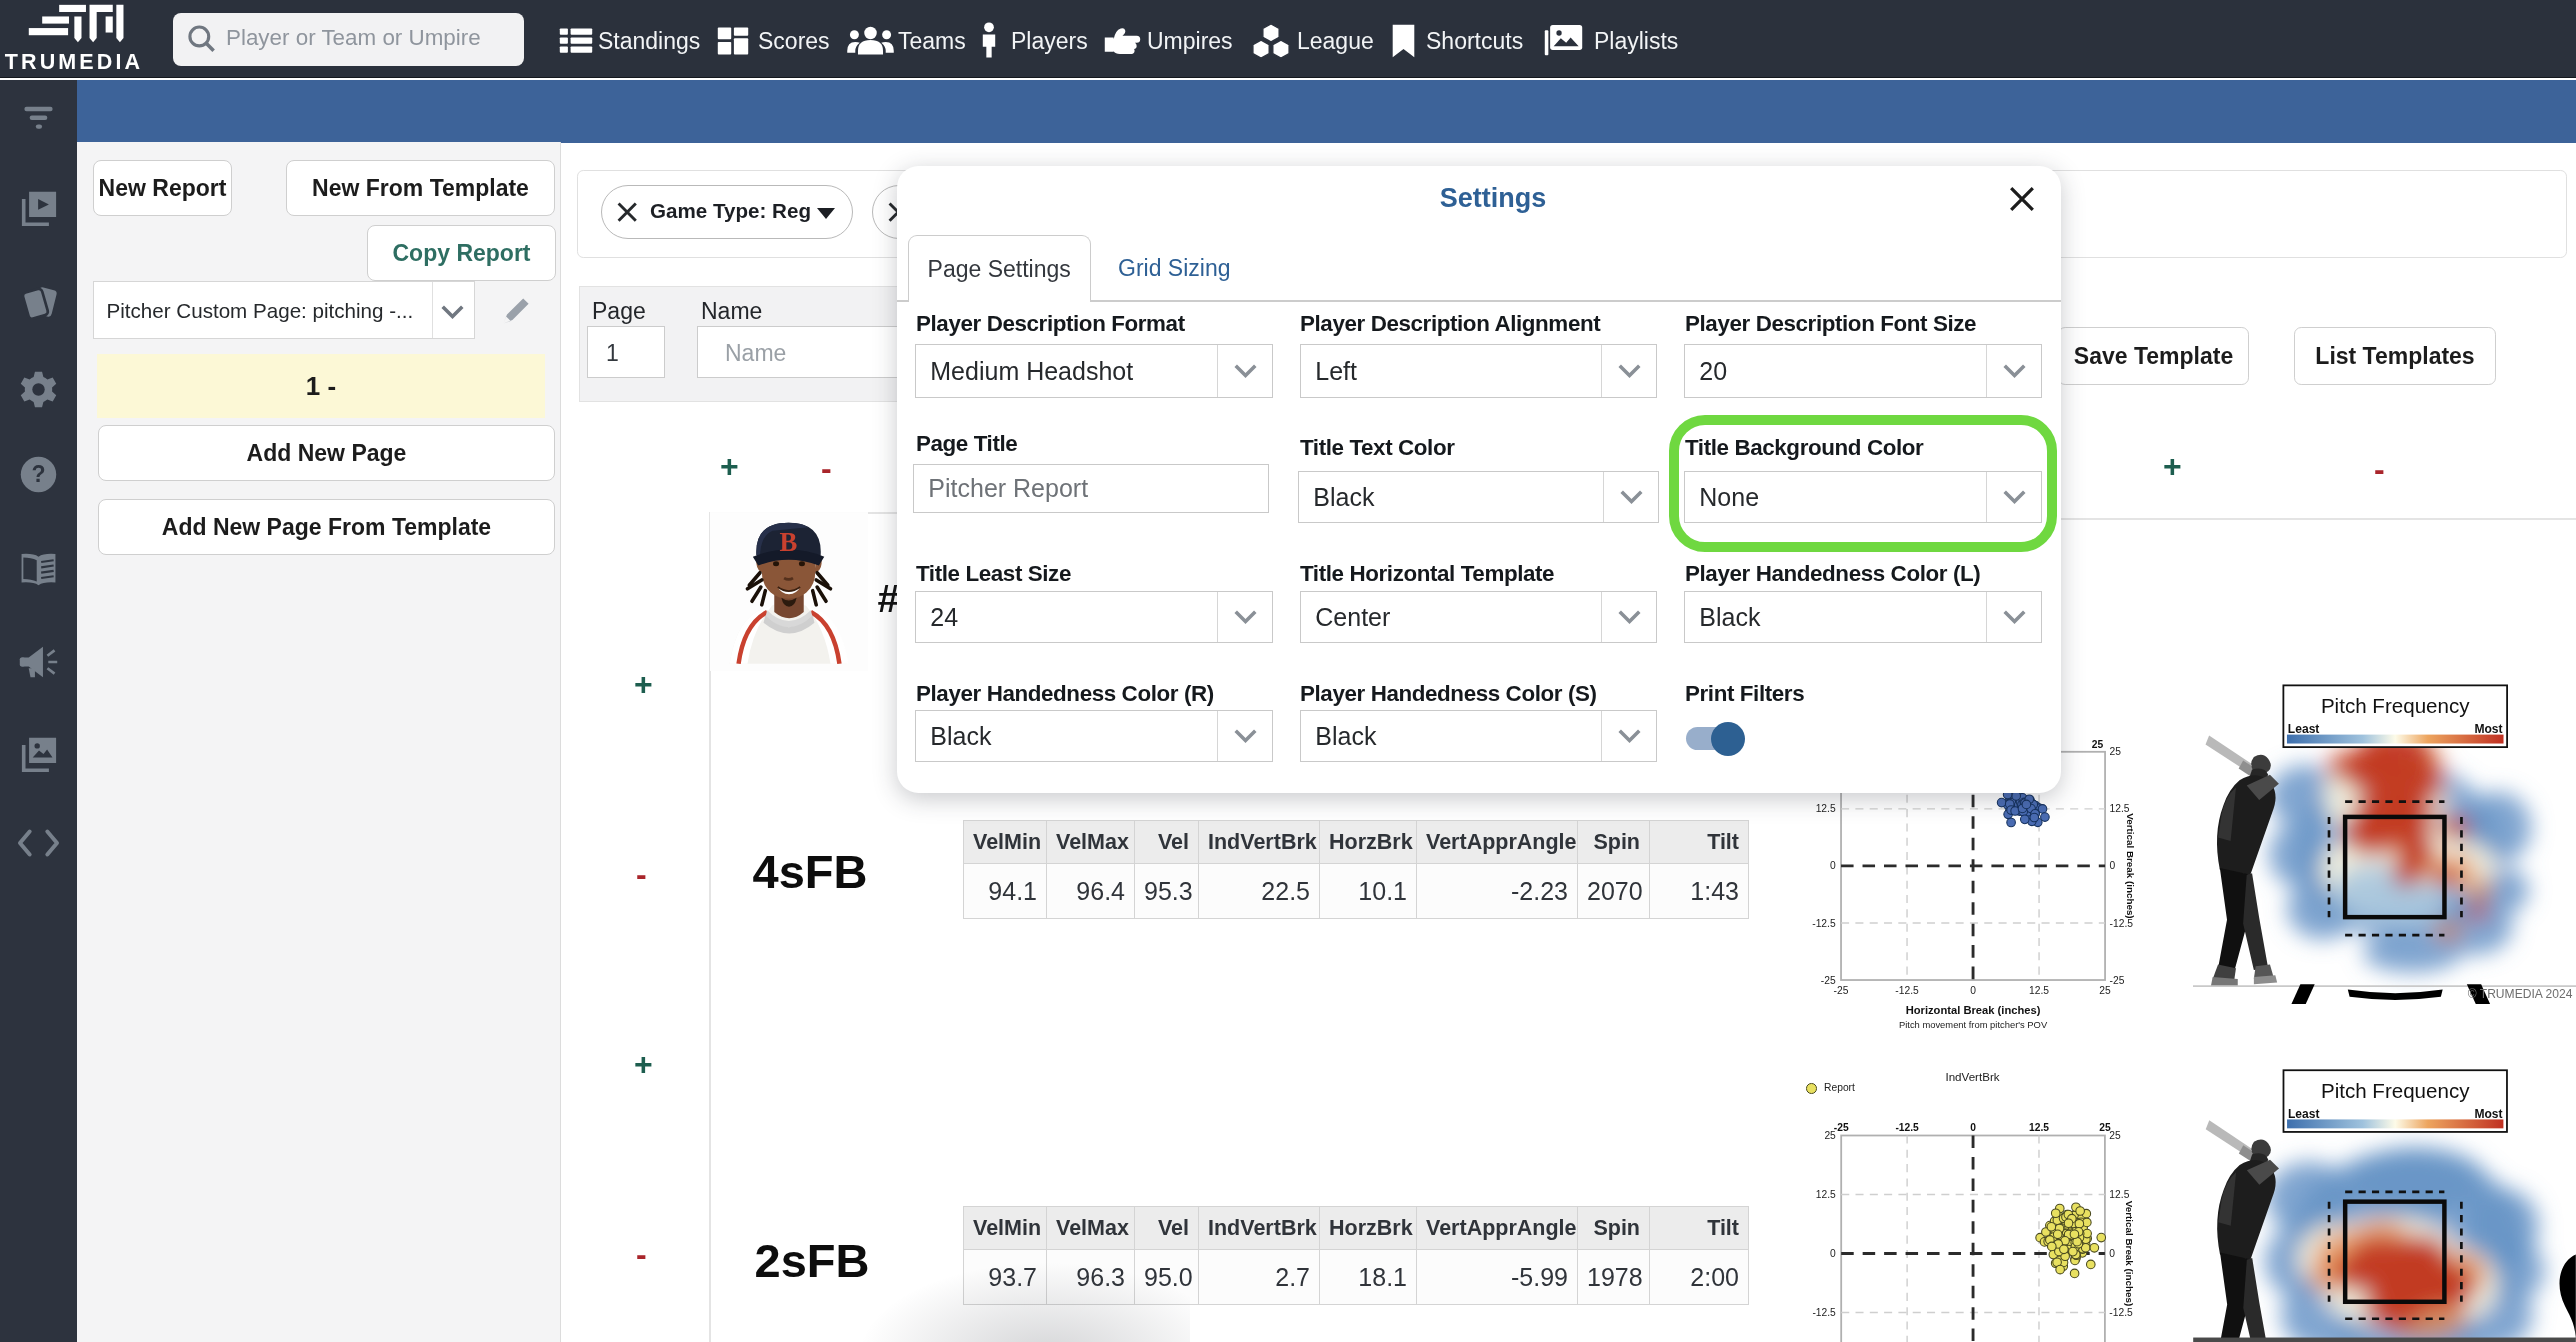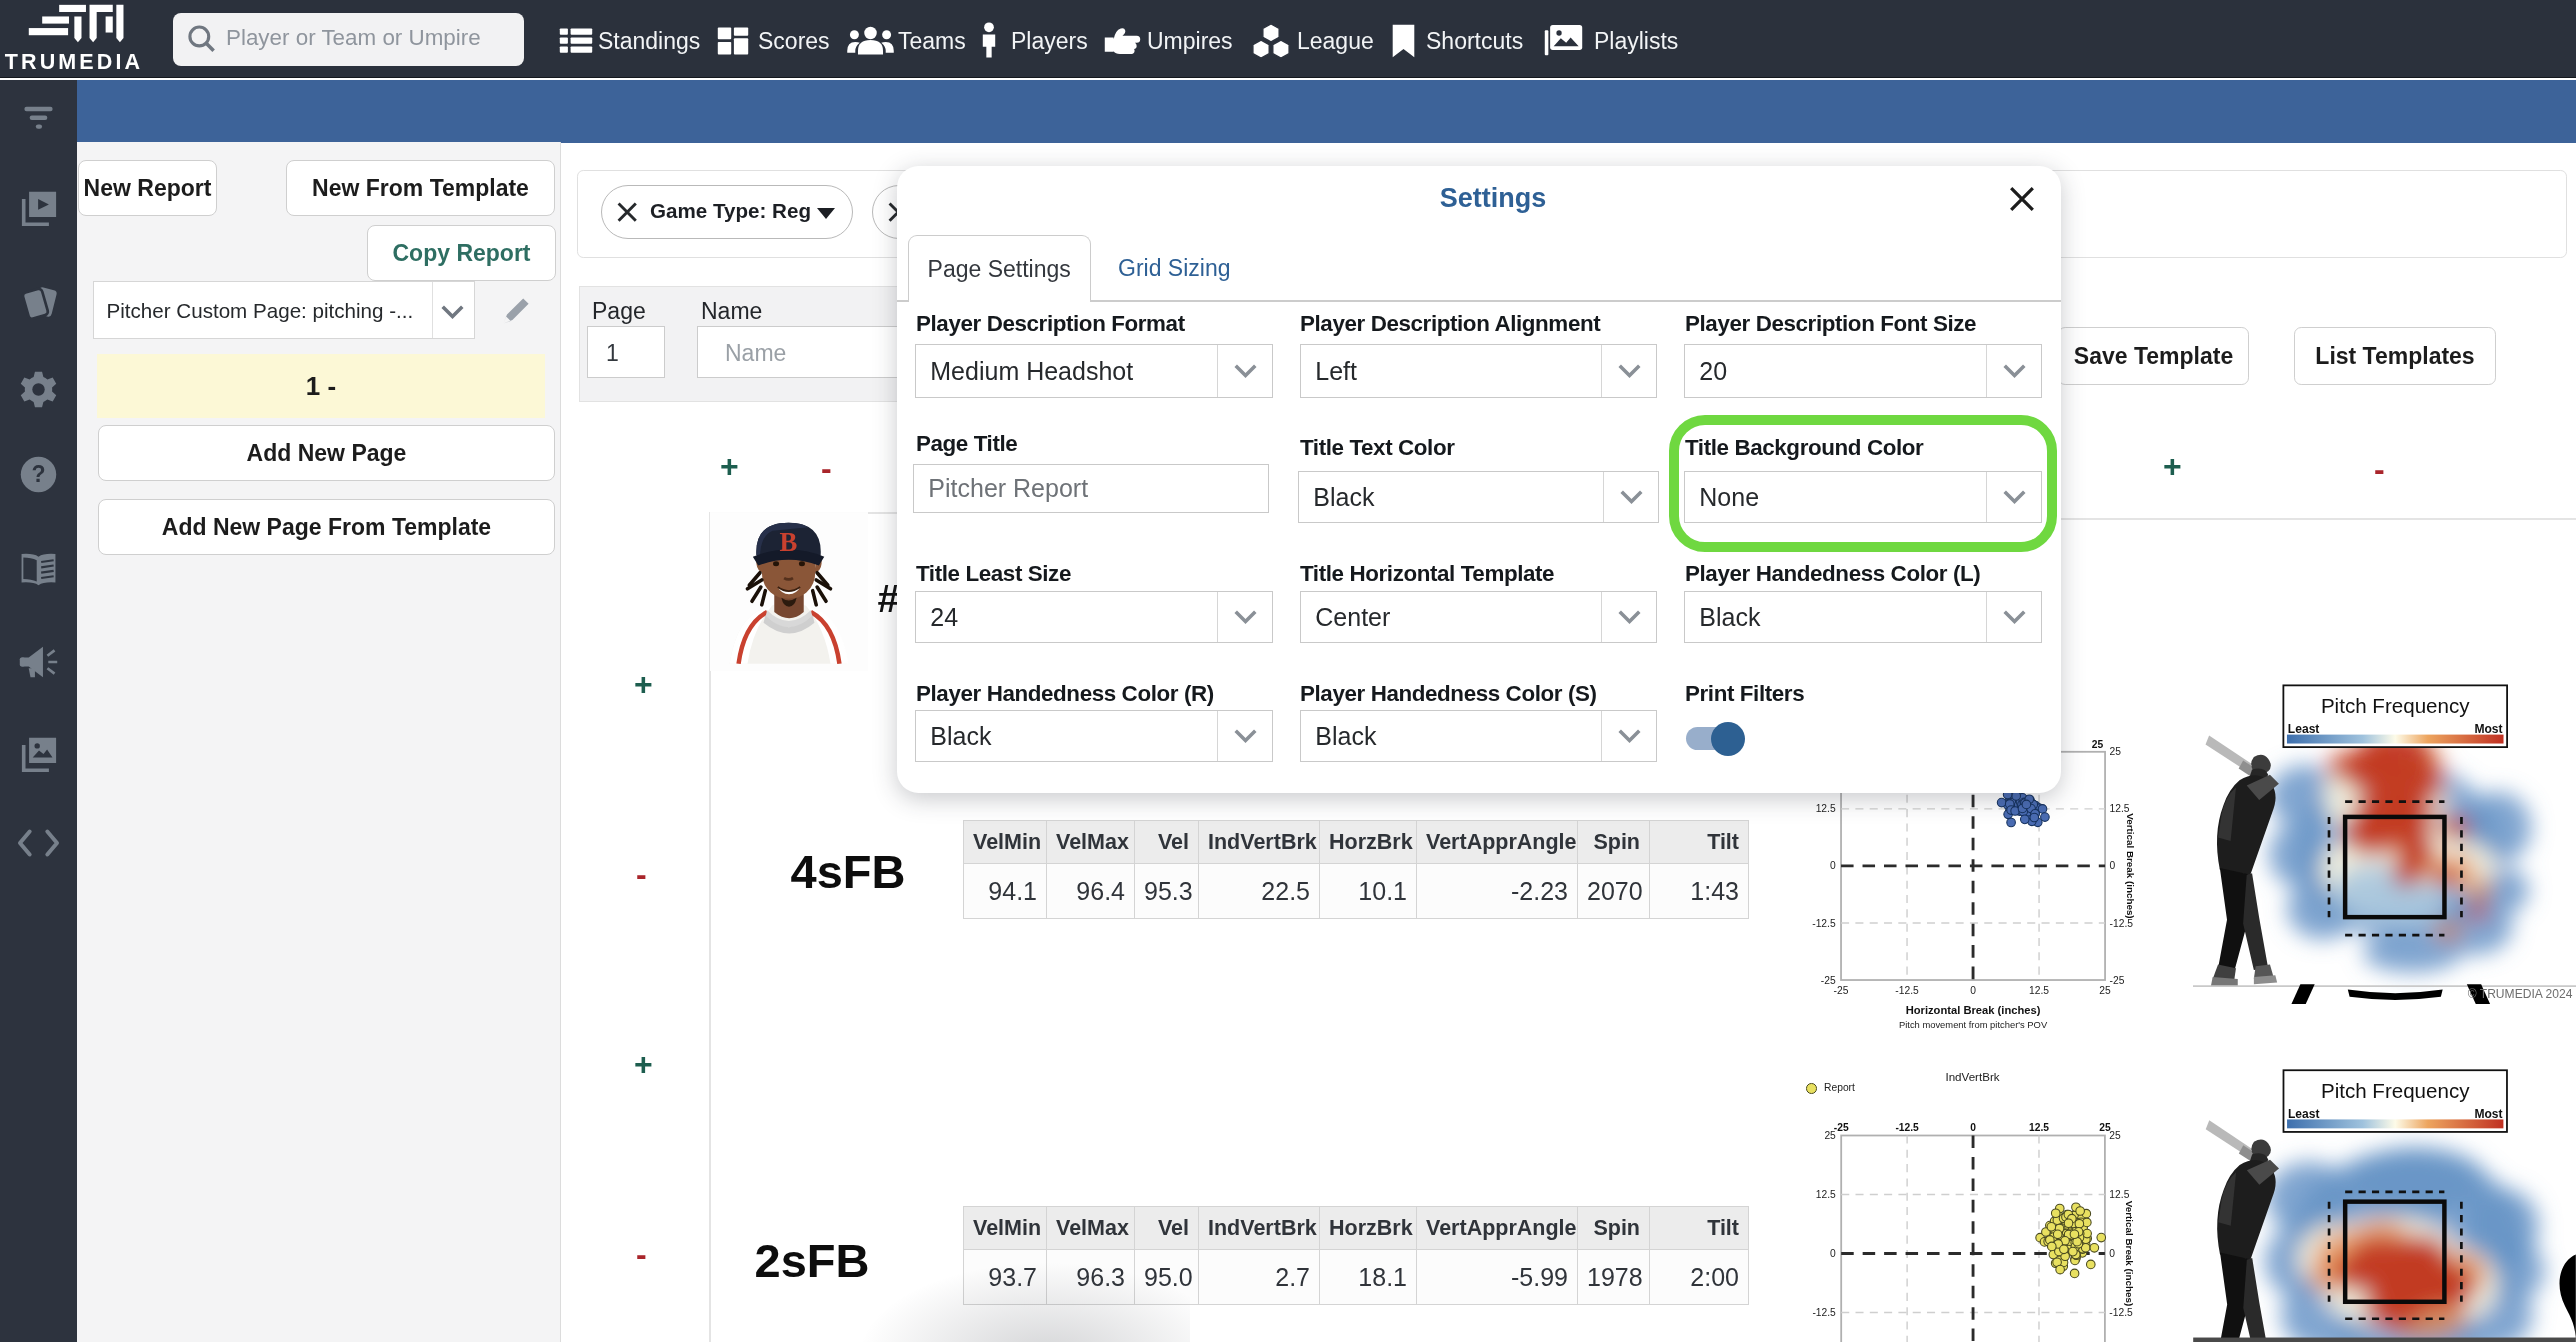--- a/index.html
+++ b/index.html
@@ -194,21 +194,21 @@
         <g fill="none" stroke="#77808b" stroke-width="4.5" stroke-linecap="round" stroke-linejoin="round">
           <path d="M14 4 L3 17 L14 30"></path>
           <path d="M34 4 L45 17 L34 30"></path>
         </g>
       </svg>
     </div>
 
   <div class="abs" style="left:77px;top:80px;width:2499px;height:63px;background:#3d6399;"></div>
 
   <div class="abs" style="left:77px;top:142px;width:484px;height:1200px;background:#f4f4f5;border-right:1.8px solid #dcdcdc;"></div>
-  <div class="btn" style="left:78px;top:160px;width:139px;height:56px;">New Report</div>
+  <div class="btn" style="left:93px;top:160px;width:139px;height:56px;">New Report</div>
   <div class="btn" style="left:286px;top:160px;width:269px;height:56px;">New From Template</div>
   <div class="btn" style="left:367px;top:225px;width:189px;height:56px;color:#2e6e62;">Copy Report</div>
   <div class="abs" style="left:93px;top:281px;width:382px;height:58px;background:#fff;border:1.8px solid #d6d6d6;">
      <div style="position:absolute;left:12.5px;top:17px;font-size:20.6px;color:#26292c;white-space:nowrap;overflow:hidden;width:324px;">Pitcher Custom Page: pitching -...</div>
      <div style="position:absolute;right:0;top:0;width:42px;height:100%;border-left:1.8px solid #e0e0e0;"></div>
      <svg style="position:absolute;right:9px;top:21.5px;" width="25" height="16" viewBox="0 0 28 18">
         <polyline points="3,3 14,14 25,3" fill="none" stroke="#707780" stroke-width="4"></polyline>
       </svg>
   </div>
   <svg class="abs" style="left:498px;top:293px;" width="36" height="36" viewBox="0 0 40 40">
@@ -291,21 +291,21 @@
           <path d="M62 96 l-4 16"></path>
     <path d="M120 76 l12 14"></path>
           <path d="M119 84 l16 10"></path>
           <path d="M120 92 l10 16"></path>
           <path d="M115 96 l4 16"></path>
   </g>
   </g>
 </svg>
   <div class="abs" style="left:877px;top:577px;font-size:39px;font-weight:bold;font-style:italic;color:#111;">#</div>
 
-  <div class="abs" style="left:745px;top:844px;width:206px;text-align:center;font-size:47px;font-weight:bold;color:#0d0d0d;">4sFB</div>
+  <div class="abs" style="left:707px;top:844px;width:206px;text-align:center;font-size:47px;font-weight:bold;color:#0d0d0d;">4sFB</div>
   <div class="abs" style="left:709px;top:1233px;width:206px;text-align:center;font-size:47px;font-weight:bold;color:#0d0d0d;">2sFB</div>
 
   <table class="stats" style="left:963px;top:820px;width:785px;">
       <colgroup>
         <col style="width:83px">
         <col style="width:88px">
         <col style="width:64px">
         <col style="width:121px">
         <col style="width:97px">
         <col style="width:161px">

